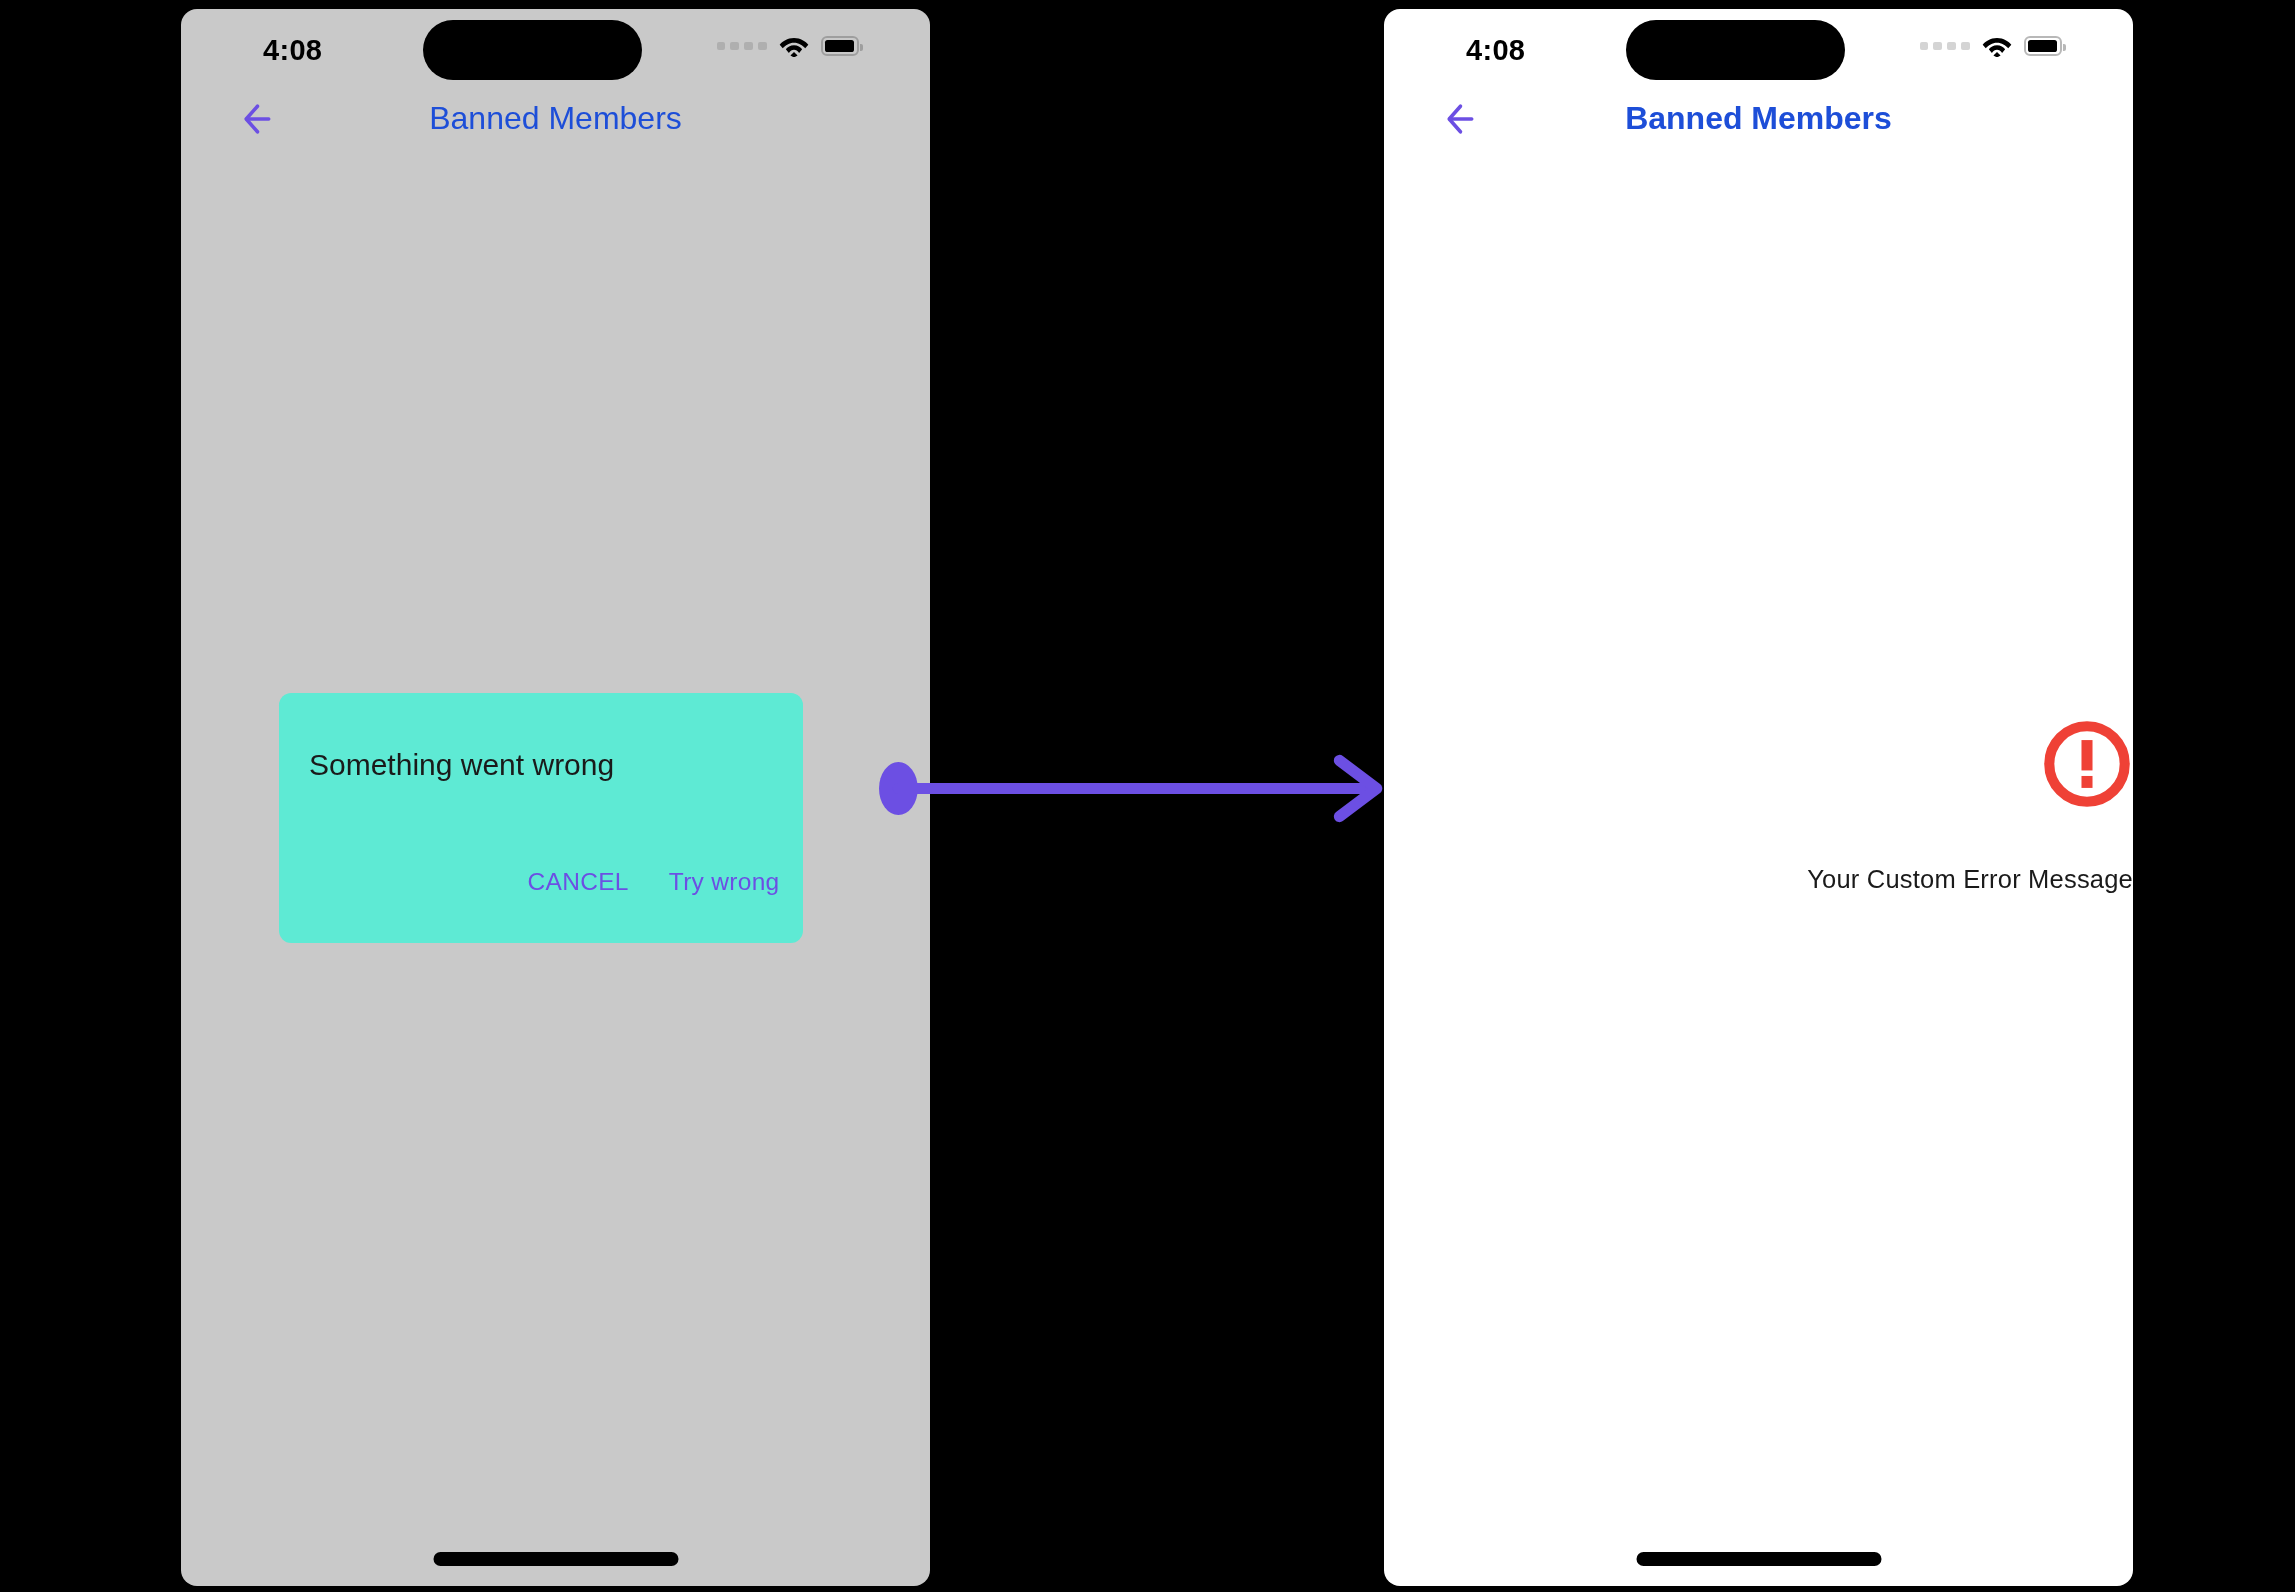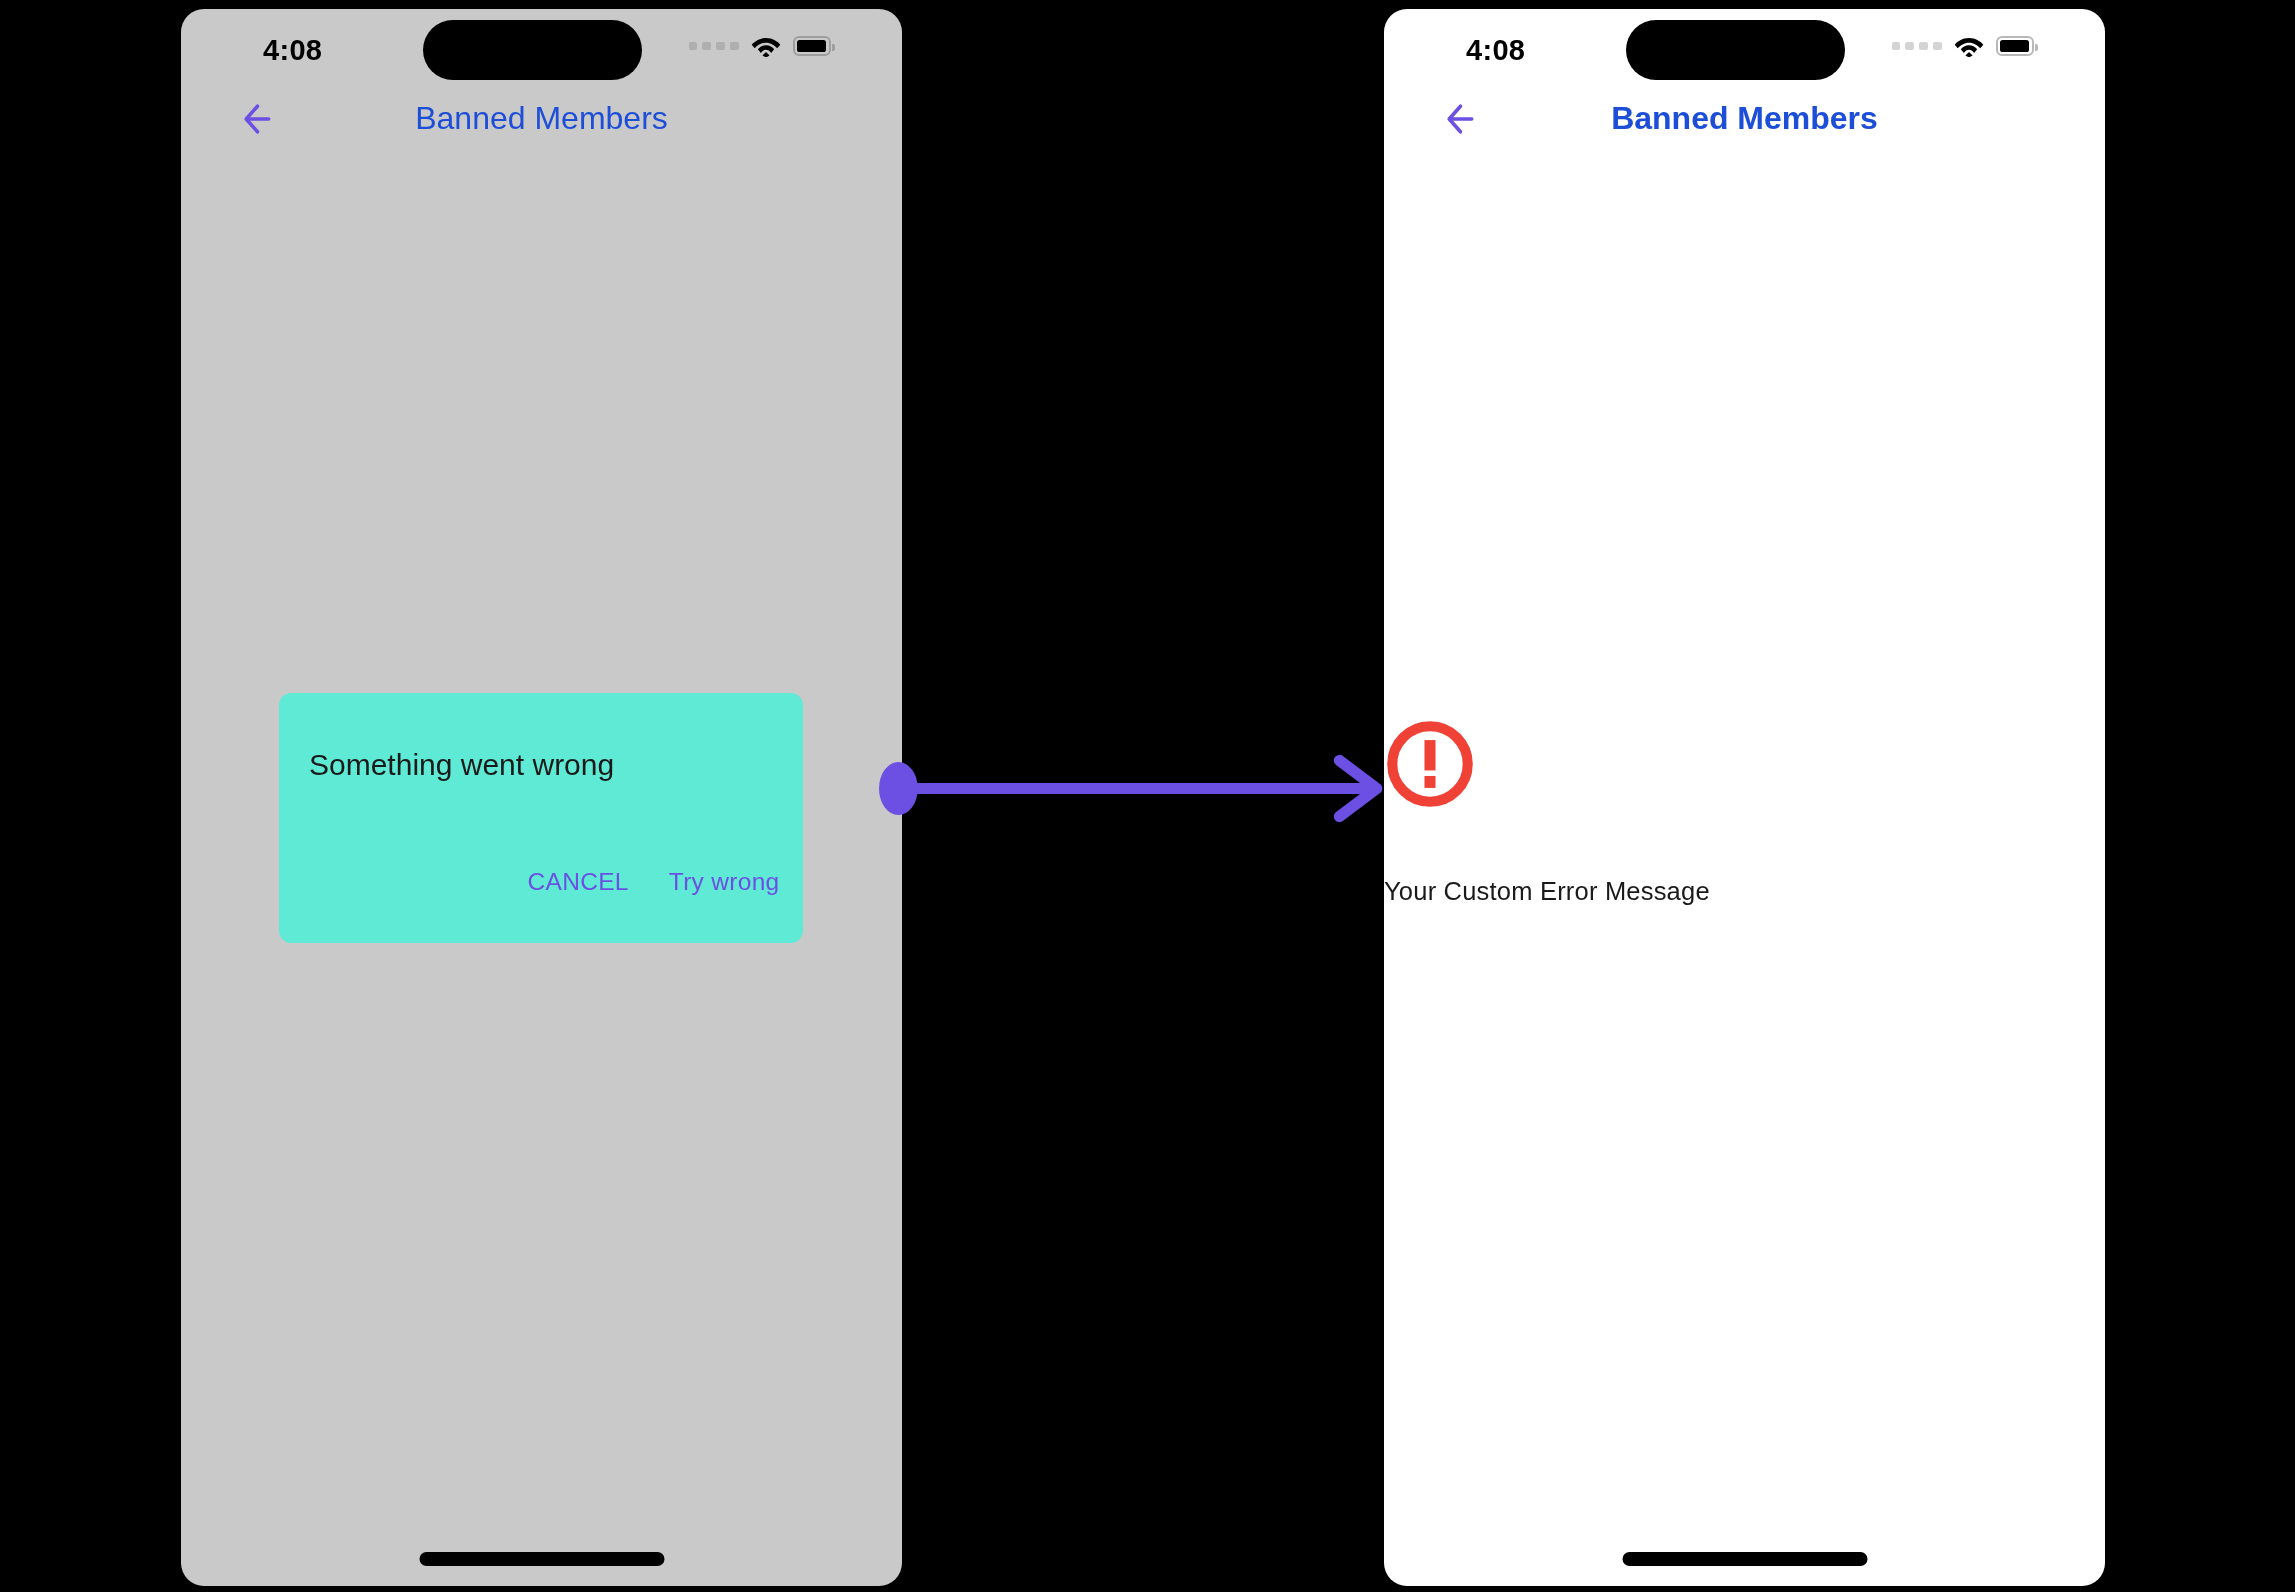--- a/index.html
+++ b/index.html
@@ -15,22 +15,23 @@
     font-family: "Liberation Sans", sans-serif;
     -webkit-font-smoothing: antialiased;
   }
 
   
   .phone {
     position: absolute;
     top: 9.2px;
     width: 721px;
     height: 1577px;
-    border-radius: 23px;
+    border-radius: 16px;
     overflow: hidden;
+    padding-left: 28px;
   }
   #phone-left  { left: 181px;  background: #C9C9C9; }
   #phone-right { left: 1384px; background: #FFFFFF; }
 
   
   .statusbar {
     position: absolute;
     top: 0;
     left: 0;
     right: 0;
@@ -176,22 +177,21 @@
   }
 
   
   .error-state {
     position: absolute;
     left: 0;
     right: 0;
     top: 709px;
     display: flex;
     flex-direction: column;
-    align-items: flex-start;
-    gap: 12px;
+    align-items: flex-end;
   }
   .error-icon {
     width: 92px;
     height: 92px;
   }
   .error-message {
     margin-top: 55px;
     font-size: 25.5px;
     color: #1A1A1A;
     letter-spacing: 0.2px;

